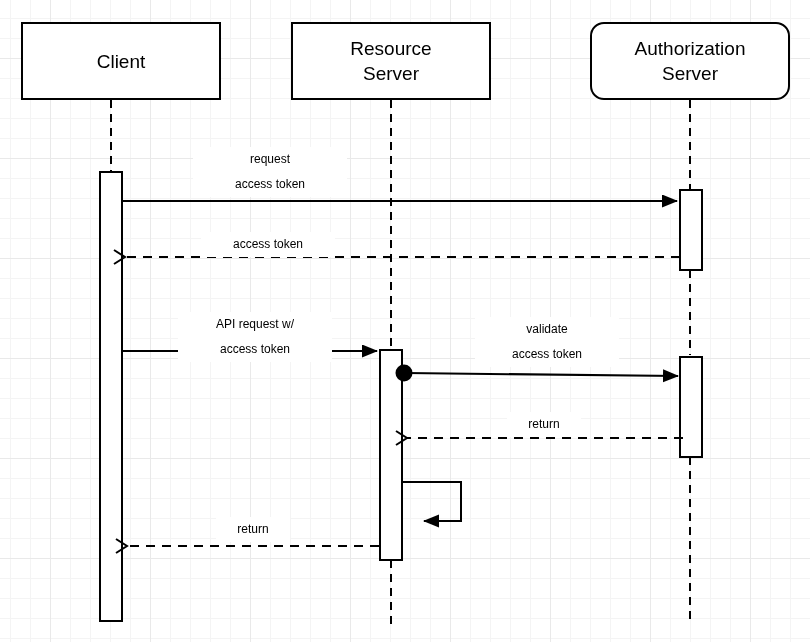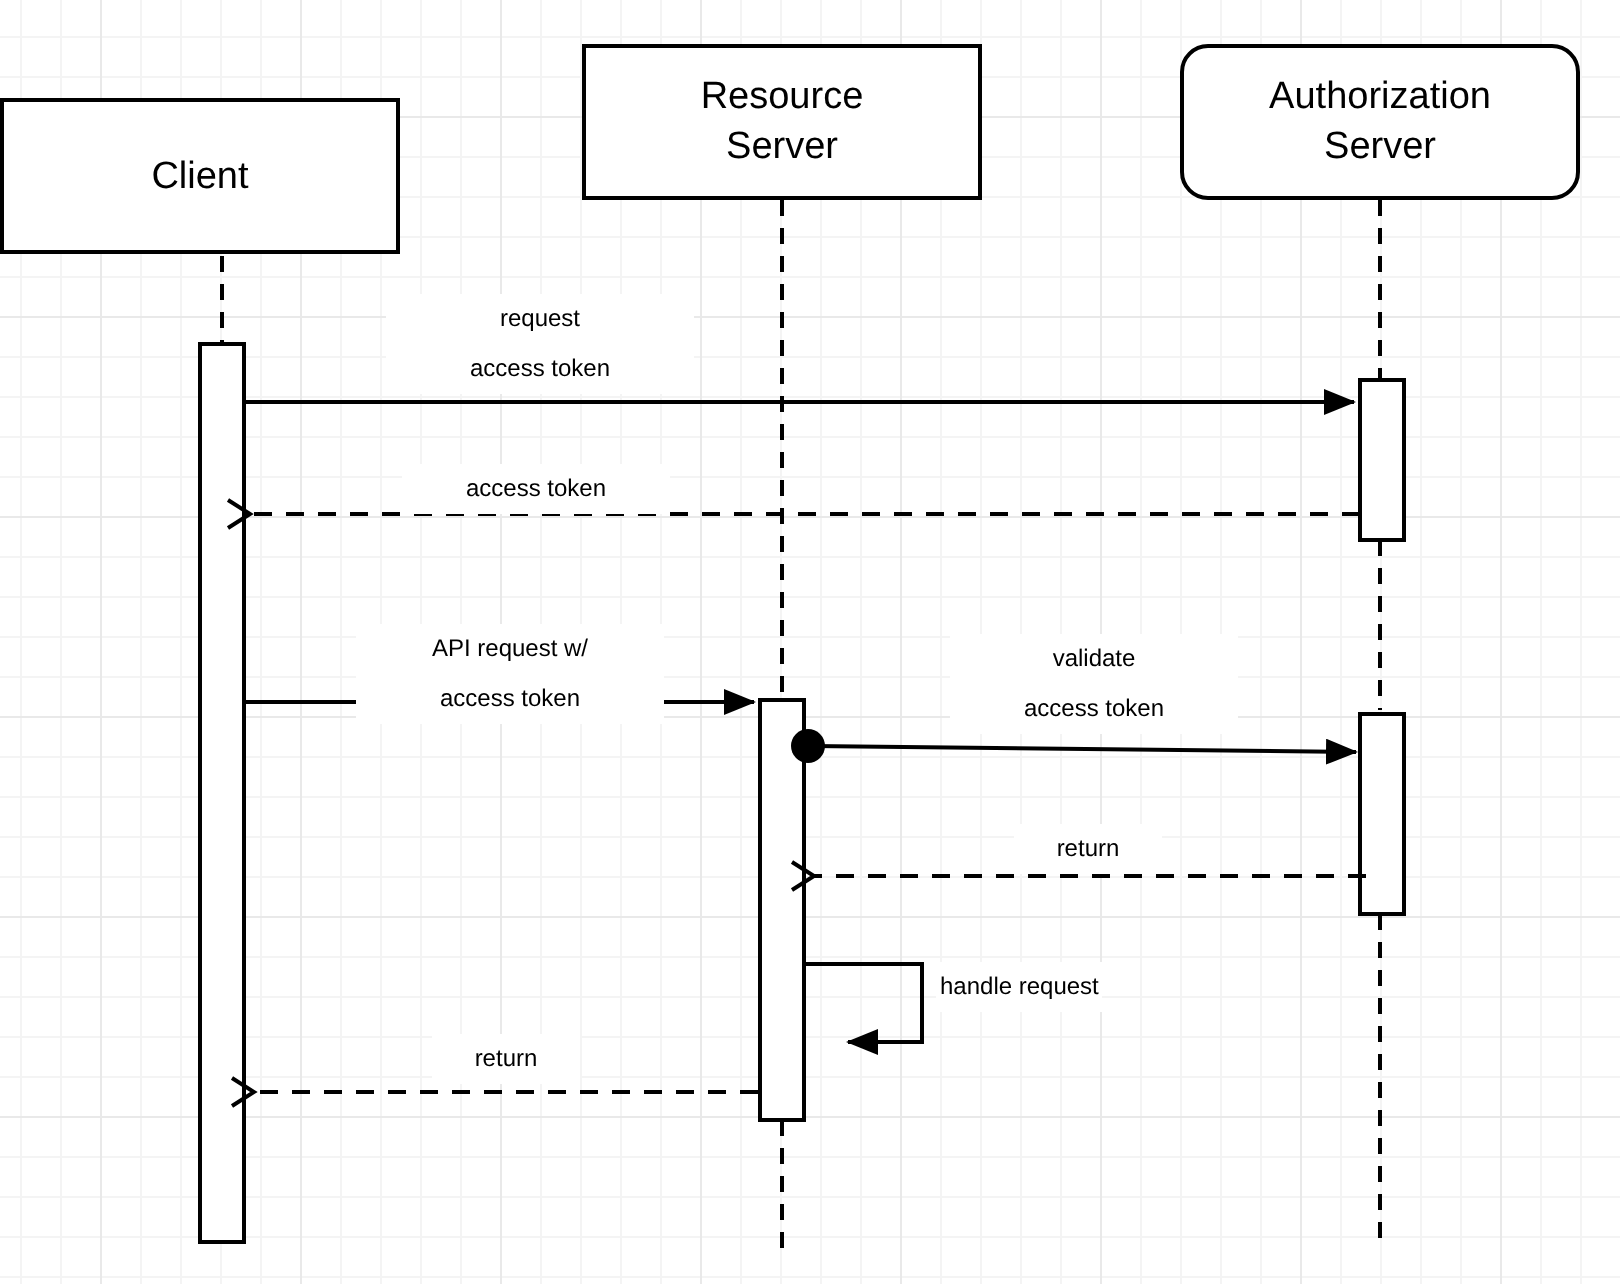--- a/index.html
+++ b/index.html
@@ -68,21 +68,21 @@
     <line x1="122" y1="201" x2="677" y2="201" stroke="#000000" stroke-width="2" marker-end="url(#arrow-solid)"></line>
     <line x1="680" y1="257" x2="125" y2="257" stroke="#000000" stroke-width="2" stroke-dasharray="9 7" marker-end="url(#arrow-open)"></line>
     <line x1="122" y1="351" x2="377" y2="351" stroke="#000000" stroke-width="2" marker-end="url(#arrow-solid)"></line>
     <line x1="406" y1="373" x2="678" y2="376" stroke="#000000" stroke-width="2" marker-end="url(#arrow-solid)"></line>
     <circle cx="404" cy="373" r="8.5" fill="#000000"></circle>
     <line x1="683" y1="438" x2="407" y2="438" stroke="#000000" stroke-width="2" stroke-dasharray="9 7" marker-end="url(#arrow-open)"></line>
     <polyline points="403,482 461,482 461,521 424,521" fill="none" stroke="#000000" stroke-width="2" marker-end="url(#arrow-solid)"></polyline>
     <line x1="379" y1="546" x2="127" y2="546" stroke="#000000" stroke-width="2" stroke-dasharray="9 7" marker-end="url(#arrow-open)"></line>
   </svg>
 
-  <div class="actor-box" style="left:0;top:22px;margin-top:27px;">
+  <div class="actor-box" style="left:21px;top:22px;">
     <span>Client</span>
   </div>
   <div class="actor-box" style="left:291px;top:22px;text-align:center;">
     <span>Resource</span>
     <span>Server</span>
   </div>
   <div class="actor-box" style="left:590px;top:22px;border-radius:14px;">
     <span>Authorization</span>
     <span>Server</span>
   </div>
@@ -98,20 +98,17 @@
     <span class="line">API request w/</span>
     <span class="line">access token</span>
   </div>
   <div class="msg-label" style="left:475px;top:317px;width:140px;">
     <span class="line">validate</span>
     <span class="line">access token</span>
   </div>
   <div class="msg-label" style="left:507px;top:412px;width:70px;">
     <span class="line">return</span>
   </div>
-  <div class="msg-label nowrap" style="left:468px;top:481px;">
-    <span class="line">handle request</span>
-  </div>
   <div class="msg-label" style="left:216px;top:517px;width:70px;">
     <span class="line">return</span>
   </div>
 
 </div>
 
 </body></html>

